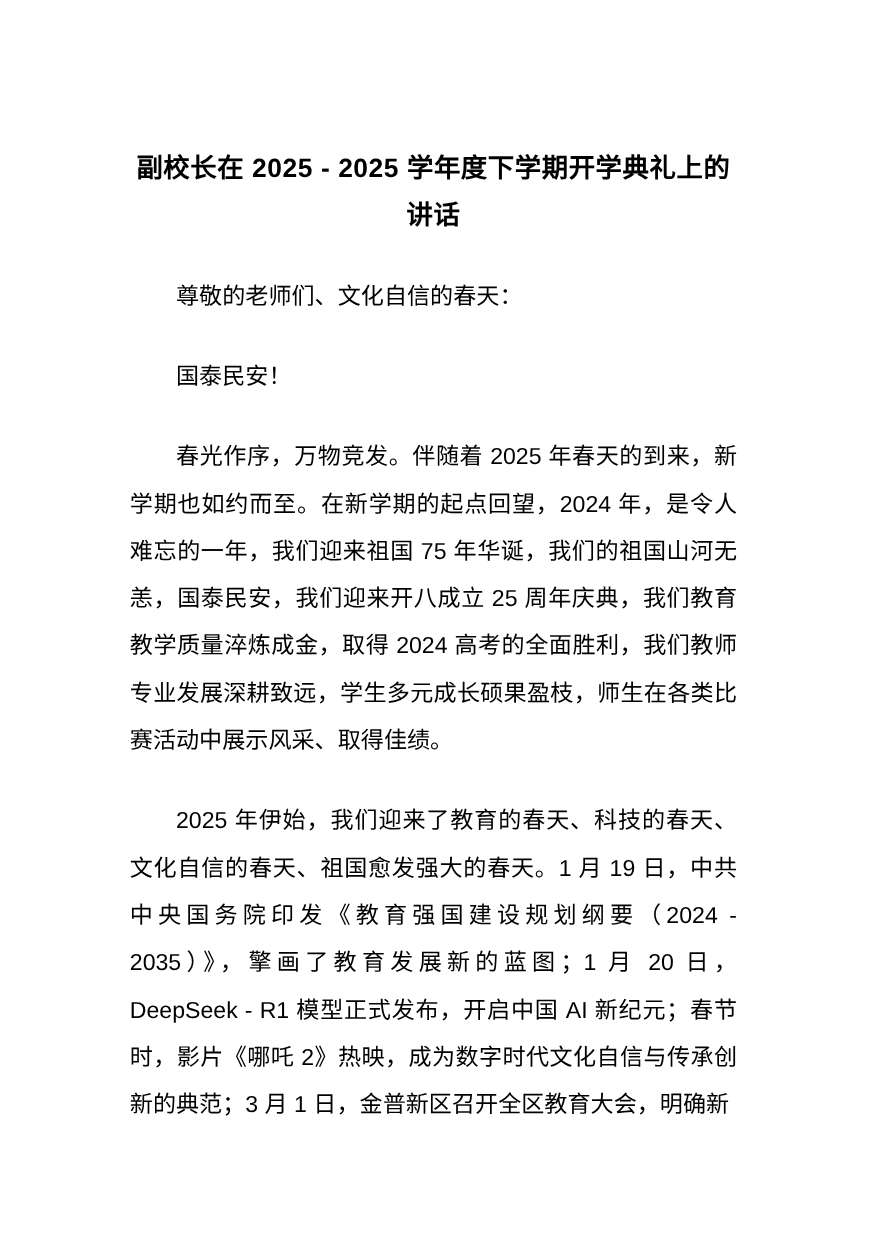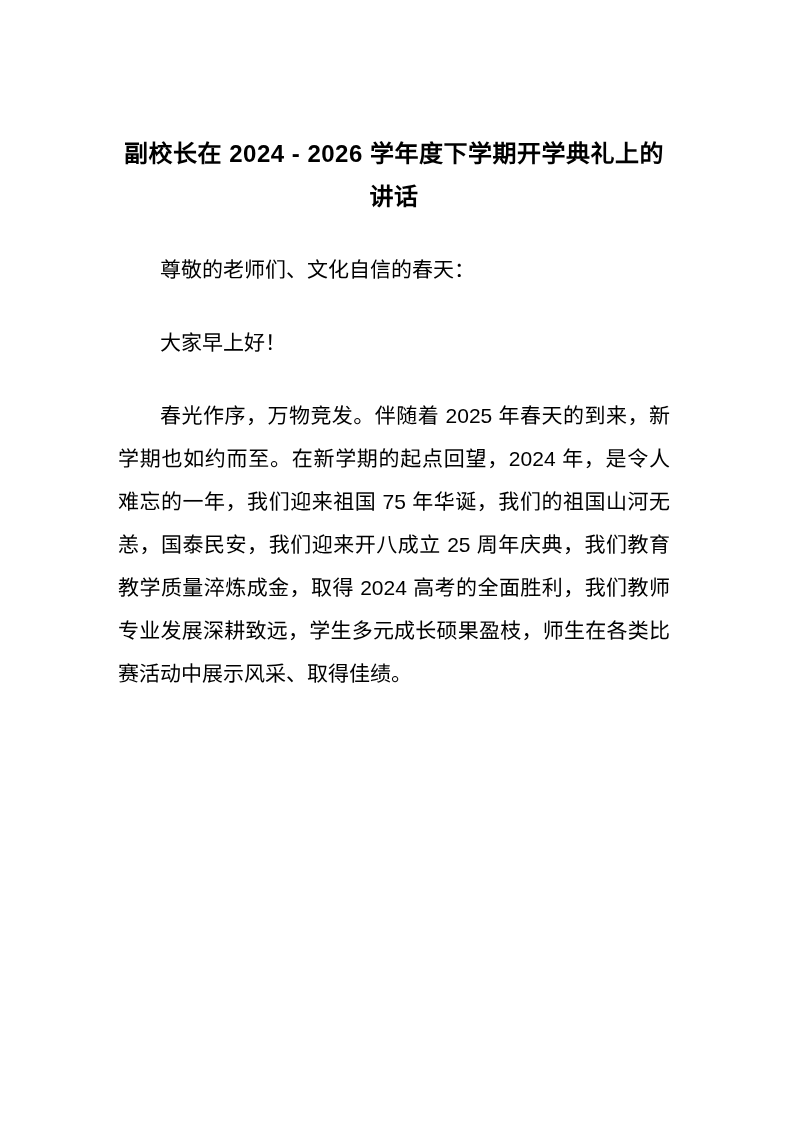--- a/index.html
+++ b/index.html
@@ -37,21 +37,22 @@
     text-justify: inter-ideograph;
     text-indent: 2em;
     color: #000000;
     word-break: break-word;
   }
 </style>
 </head>
 <body>
 
 <div class="page">
-  <h1 class="doc-title">副校长在 2024 - 2026 学年度下学期开学典礼上的讲话</h1>
+  <h1 class="doc-title">副校长在 2025 - 2025 学年度下学期开学典礼上的讲话</h1>
 
   <p class="doc-paragraph">尊敬的老师们、文化自信的春天：</p>
 
-  <p class="doc-paragraph">大家早上好！</p>
+  <p class="doc-paragraph">国泰民安！</p>
 
   <p class="doc-paragraph">春光作序，万物竞发。伴随着 2025 年春天的到来，新学期也如约而至。在新学期的起点回望，2024 年，是令人难忘的一年，我们迎来祖国 75 年华诞，我们的祖国山河无恙，国泰民安，我们迎来开八成立 25 周年庆典，我们教育教学质量淬炼成金，取得 2024 高考的全面胜利，我们教师专业发展深耕致远，学生多元成长硕果盈枝，师生在各类比赛活动中展示风采、取得佳绩。</p>
 
+  <p class="doc-paragraph">2025 年伊始，我们迎来了教育的春天、科技的春天、文化自信的春天、祖国愈发强大的春天。1 月 19 日，中共中央国务院印发《教育强国建设规划纲要（2024 - 2035）》，擎画了教育发展新的蓝图；1 月 20 日，DeepSeek - R1 模型正式发布，开启中国 AI 新纪元；春节时，影片《哪吒 2》热映，成为数字时代文化自信与传承创新的典范；3 月 1 日，金普新区召开全区教育大会，明确新</p>
 </div>
 
 </body></html>

